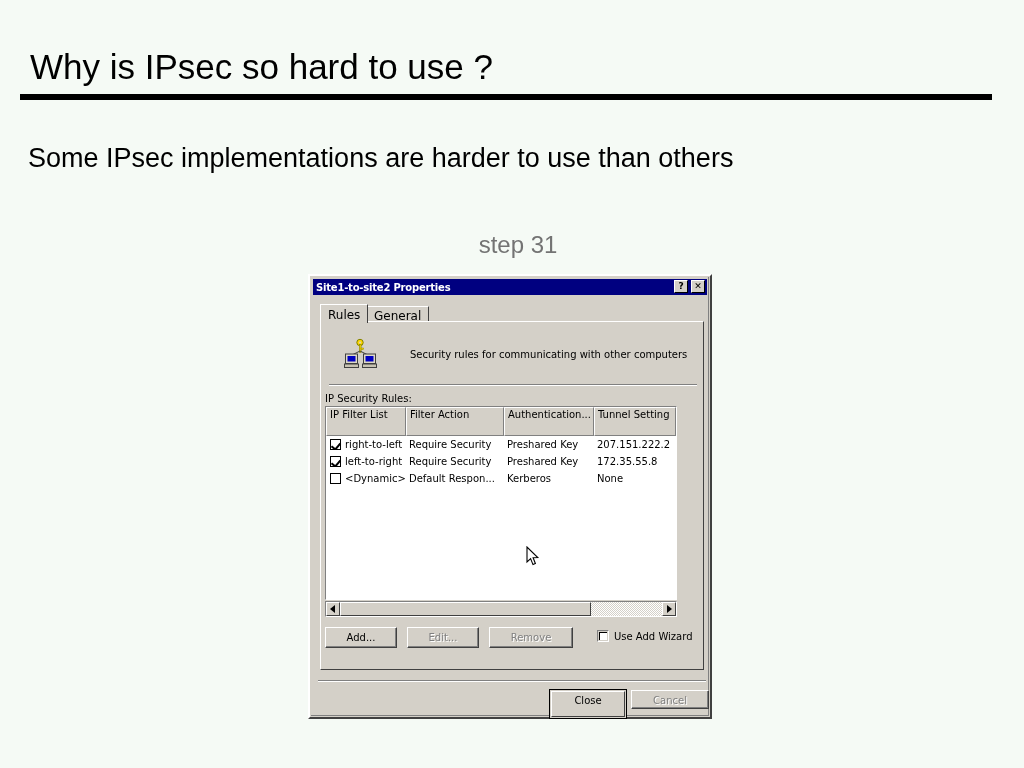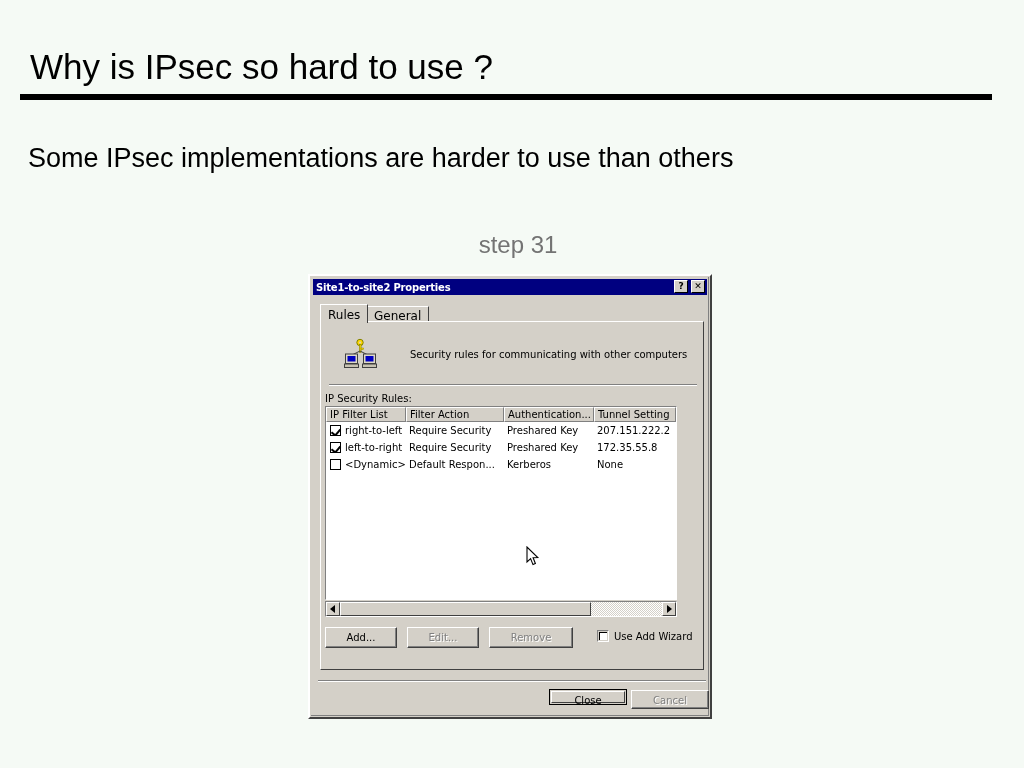--- a/index.html
+++ b/index.html
@@ -191,21 +191,21 @@
     background: #ffffff;
     border-top: 1px solid #808080;
     border-left: 1px solid #808080;
     border-right: 1px solid #ffffff;
     border-bottom: 1px solid #ffffff;
     box-sizing: border-box;
     overflow: hidden;
   }
   #header-row {
     display: flex;
-    height: 15px;
+    height: 29px;
     background: #5eead4;
   }
   .hcell {
     background: #d4d0c8;
     border-top: 1px solid #ffffff;
     border-left: 1px solid #ffffff;
     border-right: 1px solid #808080;
     border-bottom: 1px solid #808080;
     box-sizing: border-box;
     font-size: 10px;
@@ -370,21 +370,21 @@
     position: absolute;
     left: 8px; top: 404px;
     width: 388px; height: 2px;
     border-top: 1px solid #808080;
     border-bottom: 1px solid #ffffff;
     box-sizing: border-box;
   }
   #btn-close {
     position: absolute;
     left: 239px; top: 413px;
-    width: 78px; height: 16px;
+    width: 78px; height: 30px;
     border: 1px solid #000000;
     box-sizing: border-box;
     padding: 1px;
     background: #d4d0c8;
   }
   #btn-close .face {
     width: 100%; height: 100%;
     background: #d4d0c8;
     border-top: 1px solid #ffffff;
     border-left: 1px solid #ffffff;

